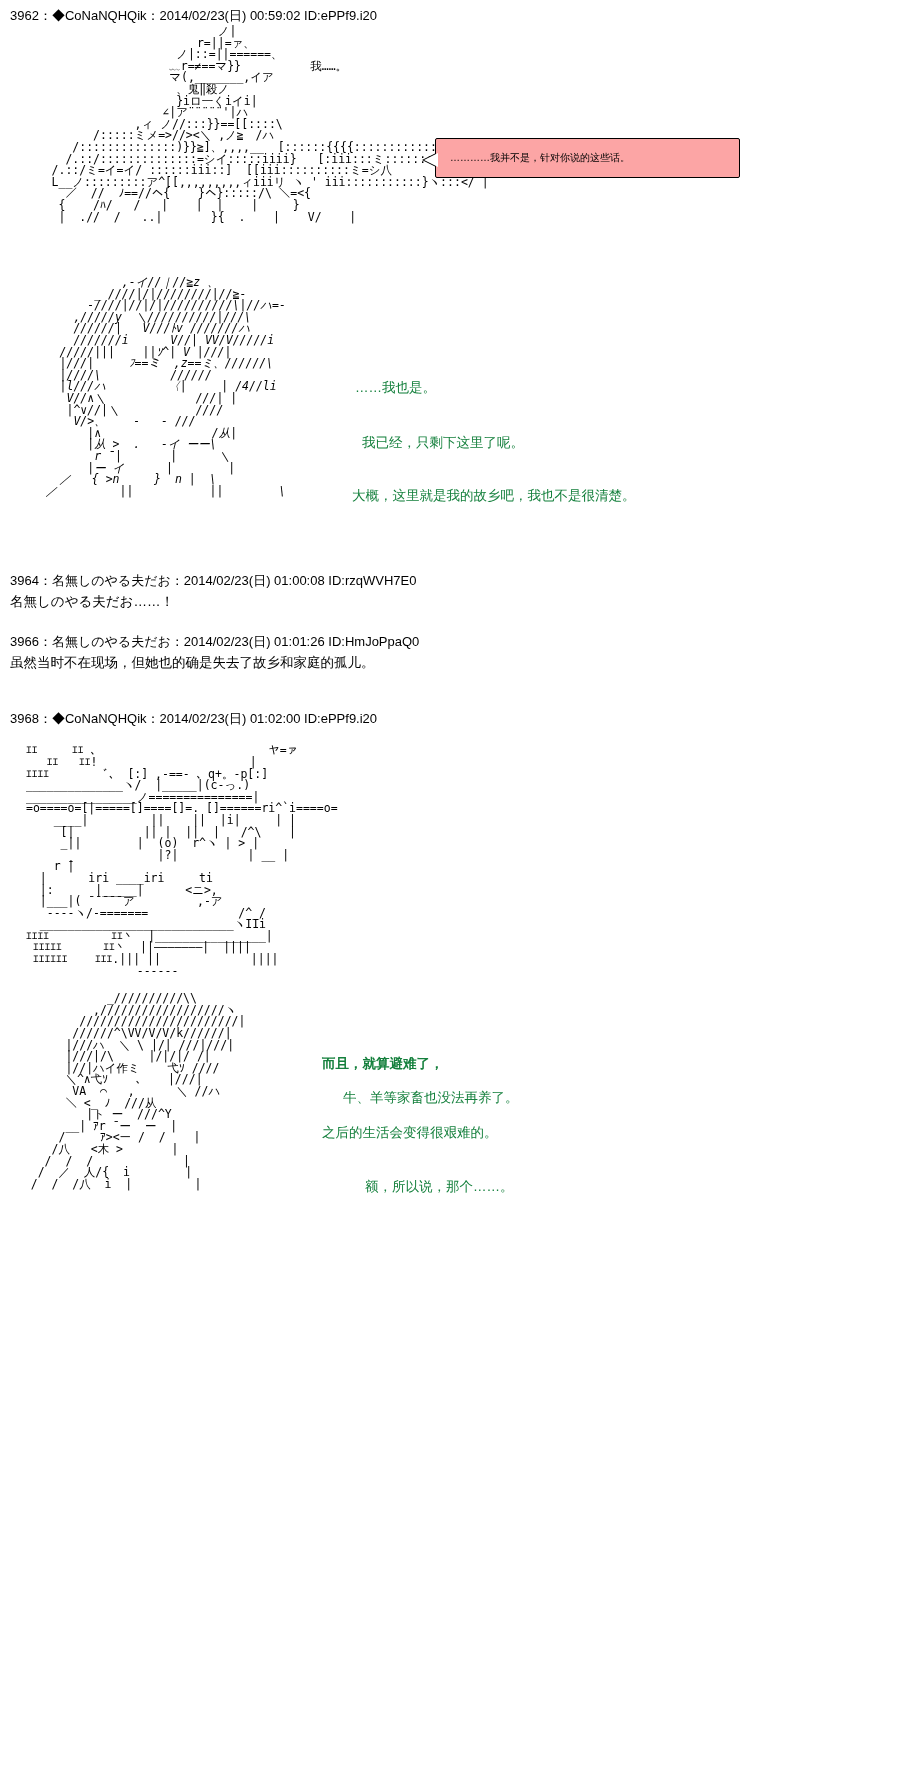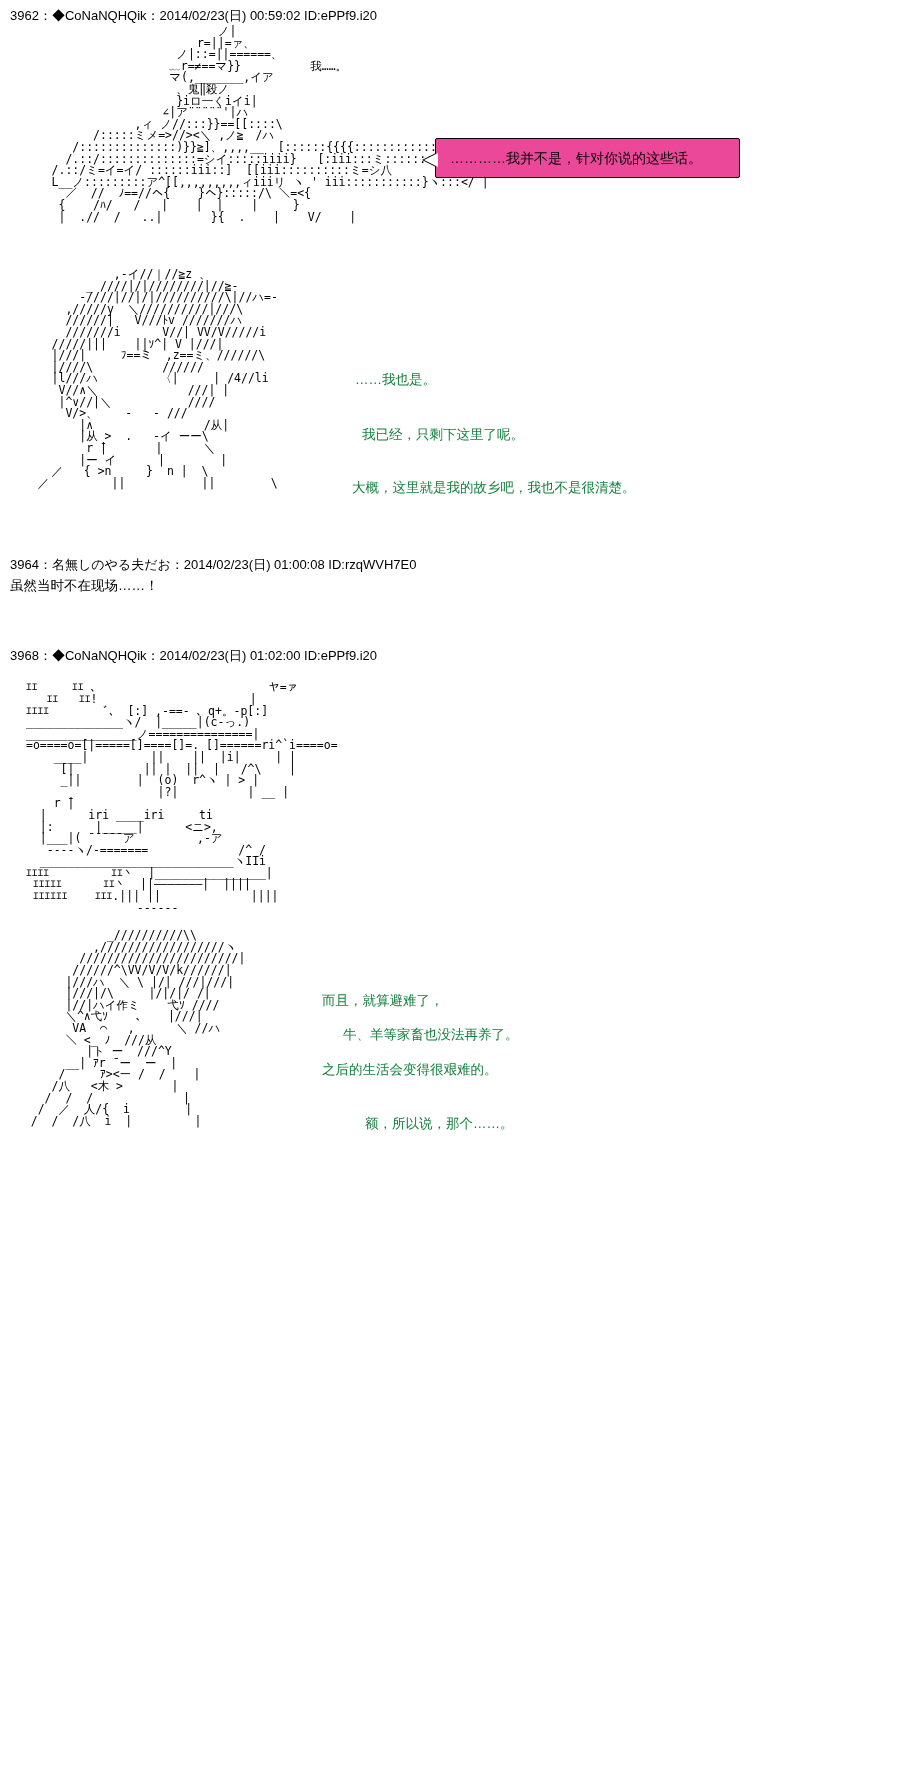--- a/index.html
+++ b/index.html
@@ -49,22 +49,22 @@
   .speech {
     position: absolute;
     font-size: 13.5px;
     line-height: 22px;
     white-space: pre;
     color: #15803d;
   }
   .bubble {
     position: absolute;
     border: 1px solid #000;
-    background: #ec4899;
-    font-size: 14px;
+    background: #fca5a5;
+    font-size: 10px;
     line-height: 20px;
     padding: 9px 14px;
     white-space: pre;
     border-radius: 2px;
   }
   .bubble:before {
     content: "";
     position: absolute;
     left: -14px;
     top: 14px;
@@ -118,21 +118,21 @@
        {    /ﾊ/   /   |    |  |    |     }
        |  .//  /   ..|       }{  .    |    V/    |</pre>
       <div class="bubble" style="left:425px; top:112px; width:275px;">…………我并不是，针对你说的这些话。</div>
     </div>
   </div>
 
   <div class="spacer-lg"></div>
 
   <div class="post">
     <div class="aa-wrap">
-      <pre class="aa" style="margin:0;">               ,-イ//｜//≧z 、
+      <pre class="aa" style="margin:8px;font-style:italic;">               ,-イ//｜//≧z 、
            _ ////|/|////////|//≧-
           -////|//|/|//////////\|//ハ=-
         ,/////y  ＼//////////|///\
         //////|   V///ﾄv ///////ハ
         ///////i      V//| VV/V/////i
       /////|||    ||ｿ^| V |///|
       |///|     ﾌ==ミ  ,z==ミ、//////\
       |////\          //////
       |l///ハ         〈|     | /4//li
        V//∧＼             ///| |
@@ -148,25 +148,29 @@
       <div class="speech" style="left:352px; top:155px;">我已经，只剩下这里了呢。</div>
       <div class="speech" style="left:342px; top:208px;">大概，这里就是我的故乡吧，我也不是很清楚。</div>
     </div>
   </div>
 
   <div class="spacer-lg"></div>
   <div class="spacer-sm"></div>
 
   <div class="post">
     <div class="post-header">3964：名無しのやる夫だお：2014/02/23(日) 01:00:08 ID:rzqWVH7E0</div>
-    <div class="post-body text-line">虽然当时不在现场……！</div>
+    <div class="post-body text-line">名無しのやる夫だお……！</div>
   </div>
 
   <div class="spacer-sm"></div>
 
+  <div class="post">
+    <div class="post-header">3966：名無しのやる夫だお：2014/02/23(日) 01:01:26 ID:HmJoPpaQ0</div>
+    <div class="post-body text-line">虽然当时不在现场，但她也的确是失去了故乡和家庭的孤儿。</div>
+  </div>
 
   <div class="spacer-md"></div>
 
   <div class="post">
     <div class="post-header">3968：◆CoNaNQHQik：2014/02/23(日) 01:02:00 ID:ePPf9.i20</div>
     <div class="aa-wrap">
       <pre class="aa" style="margin:16px;">ｴｴ     ｴｴ 、                        ヤ=ァ
    ｴｴ   ｴｴ!                      |
 ｴｴｴｴ        ﾞ、 [:] ,-==- 、q+。-p[:]
 ______________ヽ/  |_____|(c-っ.)
@@ -198,20 +202,20 @@
         ＼^∧弋ｿ    、   |///|
          VA  ⌒   ,      ＼ //ハ
         ＼ &lt;_ ﾉ  ///从
            |ト ー  ///^Y
         __| ｱr ̄ ー  ー  |
        /     ｱ&gt;&lt;ー /  /    |
       /八   &lt;木 &gt;       |
      /  /  /             |
     /  ／  人/{  i        |
    /  /  /八  i  |         |</pre>
-      <div class="speech" style="left:312px; top:60px;">而且，就算避难了，</div>
+      <div class="speech" style="left:312px; top:60px;font-weight:bold;">而且，就算避难了，</div>
       <div class="speech" style="left:312px; top:94px;margin-left:21px;">牛、羊等家畜也没法再养了。</div>
       <div class="speech" style="left:312px; top:129px;">之后的生活会变得很艰难的。</div>
       <div class="speech" style="left:355px; top:183px;">额，所以说，那个……。</div>
     </div>
   </div>
 
 </div>
 
 </body></html>

